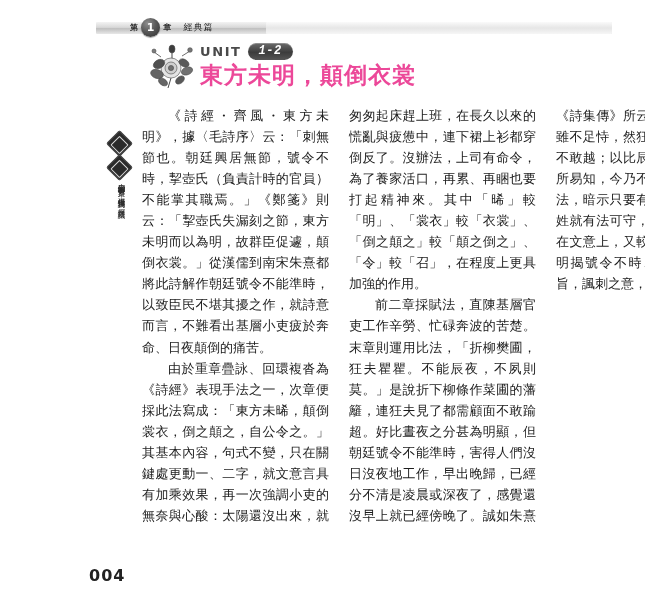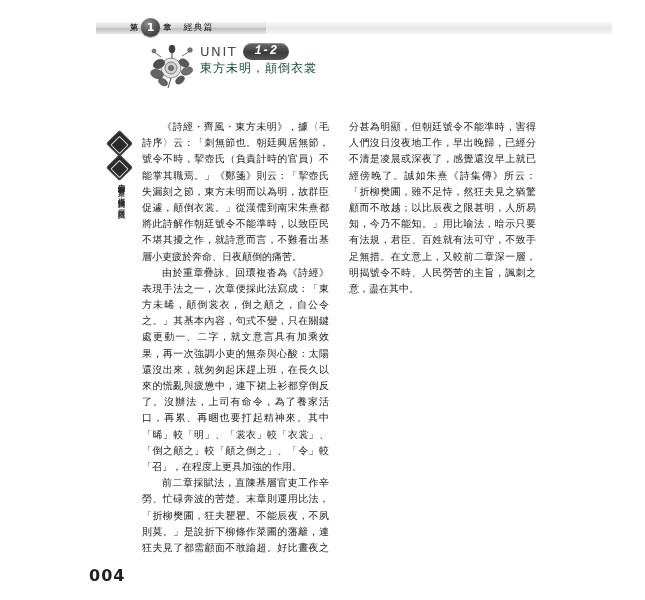--- a/index.html
+++ b/index.html
@@ -100,44 +100,44 @@
     position: absolute;
     left: 52px;
     top: 3px;
     display: flex;
     align-items: center;
     gap: 6px;
   }
   .unit-word {
     font-family: "DejaVu Sans", "Liberation Sans", sans-serif;
     font-size: 13px;
-    font-weight: normal;
+    font-weight: bold;
     letter-spacing: 1.6px;
     color: #4a4a4a;
   }
   .unit-badge {
     background: linear-gradient(to bottom, #6c6c6c 0%, #3c3c3c 55%, #555555 100%);
     color: #ffffff;
     font-family: Liberation Mono, monospace;
     font-size: 12px;
     font-style: italic;
     font-weight: bold;
     padding: 1px 11px 2px 11px;
     border-radius: 9px;
     letter-spacing: 0.5px;
     box-shadow: inset 0 1px 0 rgba(255,255,255,.25);
   }
   .unit-title {
     position: absolute;
     left: 52px;
     top: 20px;
-    font-size: 12px;
-    font-weight: normal;
+    font-size: 23px;
+    font-weight: bold;
     letter-spacing: 1px;
-    color: #14532d;
+    color: #ec4899;
     white-space: nowrap;
   }
 
   
   .side-orn {
     position: absolute;
     left: 106px;
     top: 134px;
     width: 26px;
     text-align: center;
@@ -173,27 +173,27 @@
     line-height: 1.35;
     letter-spacing: 0.6px;
     color: #2a2a2a;
     overflow: hidden;
   }
 
   
   .body-cols {
     position: absolute;
     left: 142px;
-    top: 119px;
+    top: 105px;
     width: 394px;
     height: 440px;
     column-count: 2;
     column-gap: 20px;
     column-fill: auto;
-    font-size: 10px;
+    font-size: 13px;
     line-height: 1.62;
     text-align: justify;
     text-justify: inter-ideograph;
     color: #1c1c1c;
   }
   .body-cols p {
     margin: 0;
     text-indent: 2em;
   }
 

